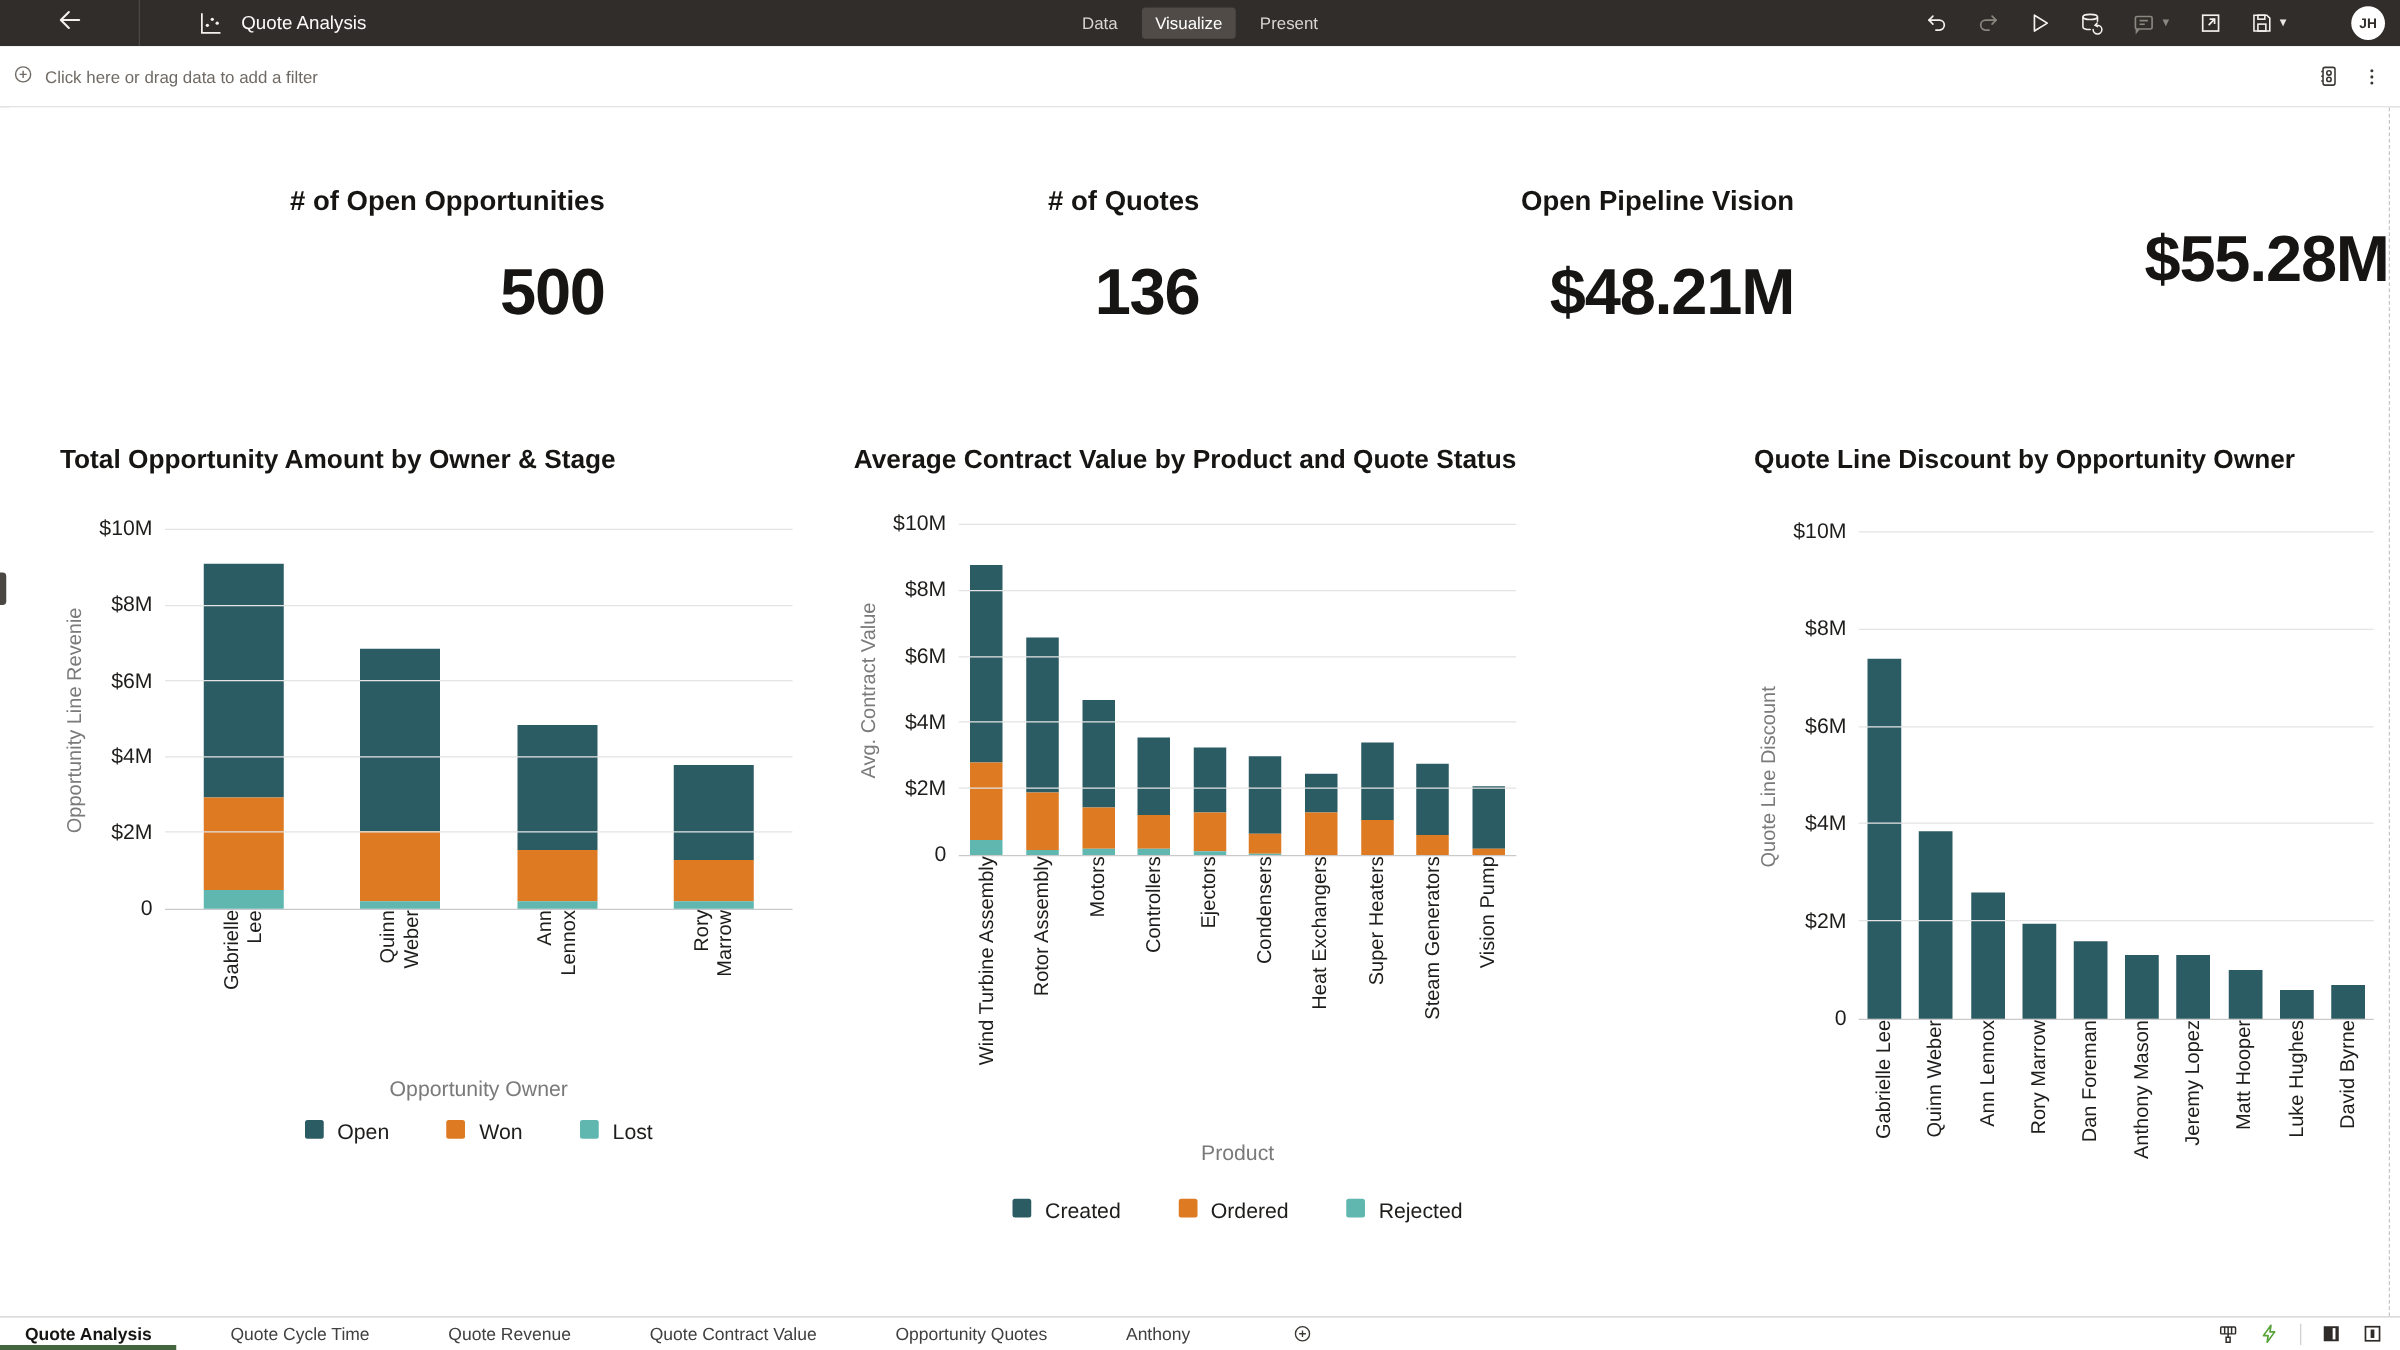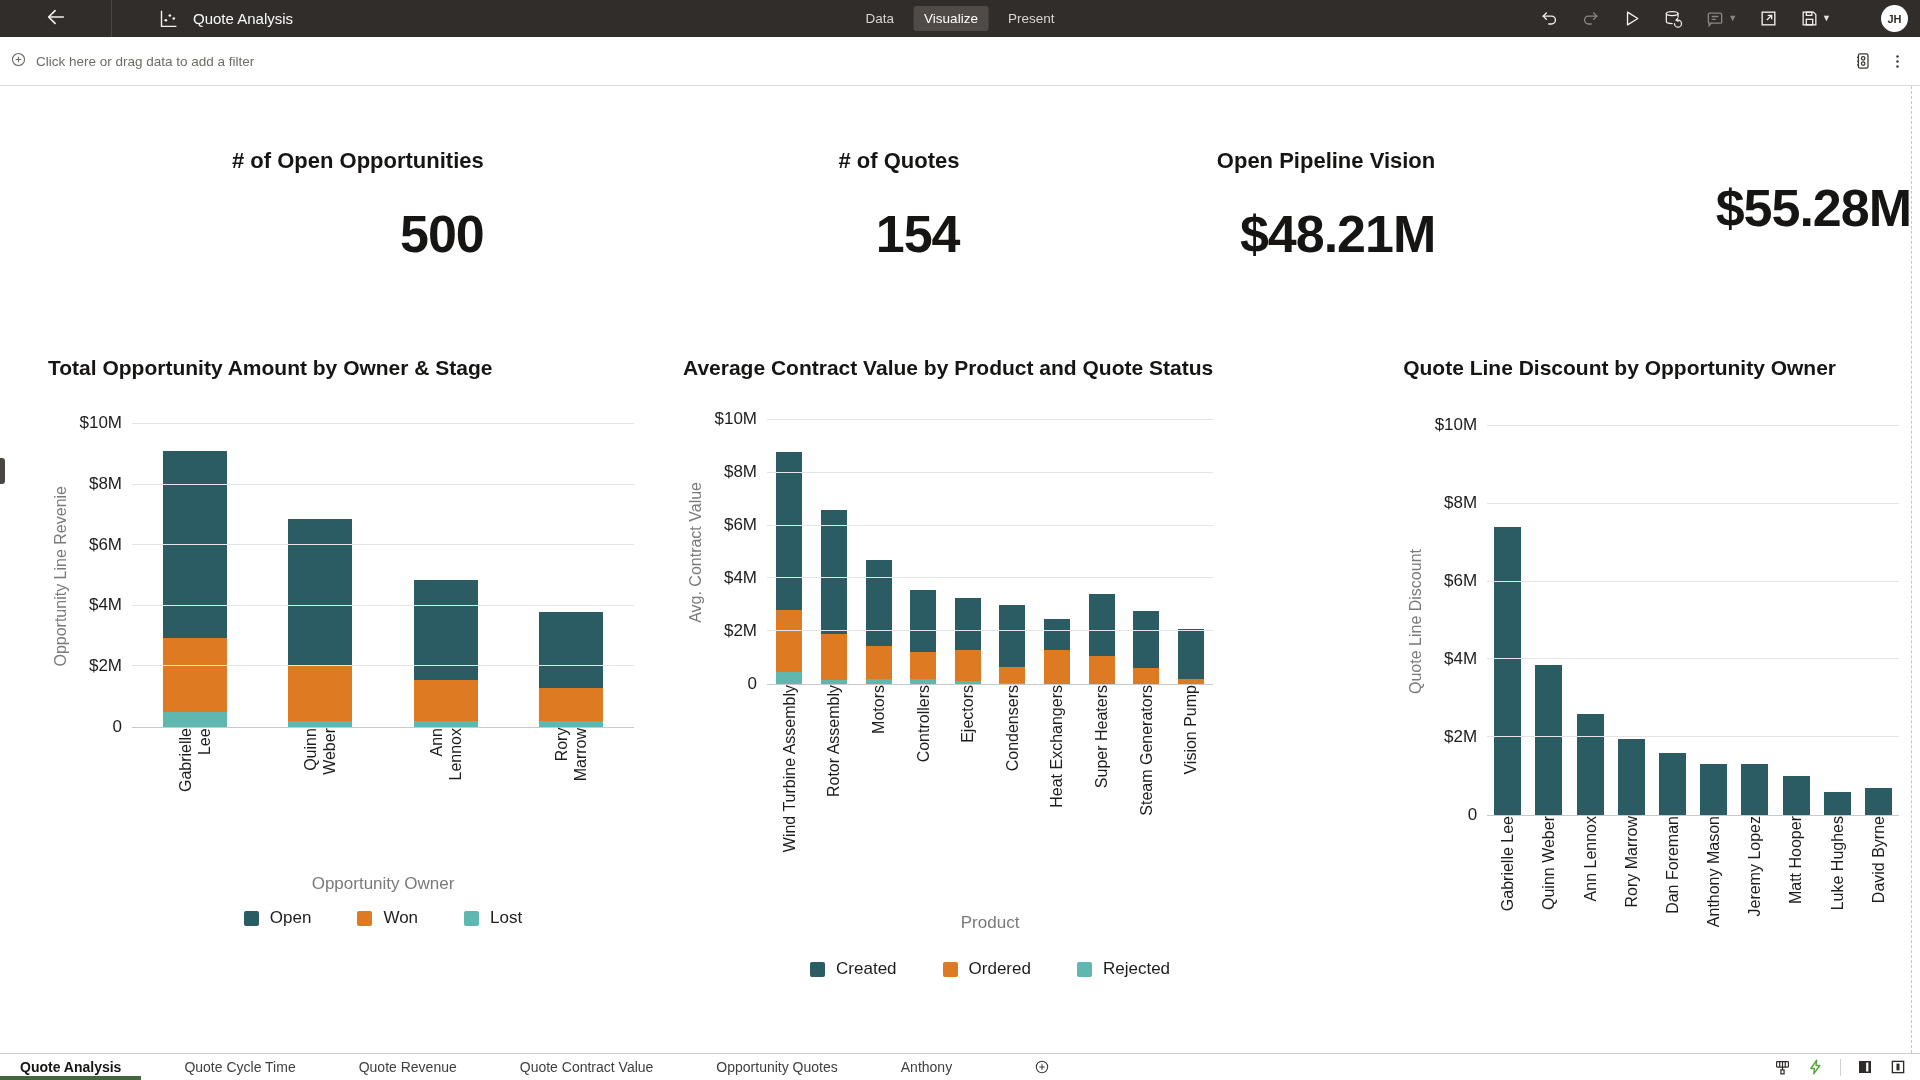--- a/index.html
+++ b/index.html
@@ -59,21 +59,21 @@
   .plot-cols { position:absolute; left:0; right:0; top:0; bottom:0; display:flex; align-items:flex-end; }
   .slot { flex:1; display:flex; justify-content:center; align-items:flex-end; height:100%; }
   .bar { display:flex; flex-direction:column; }
   .bar > div { width:100%; }
   .x-labels { display:flex; margin-left:84px; }
   .x-labels .slot { align-items:flex-start; }
   .xlabel { writing-mode:vertical-rl; transform:rotate(180deg); white-space:pre-line; text-align:end;
     font-size:16px; color:#1e1d1b; line-height:1.2; }
   .x-axis-title { margin-left:84px; text-align:center; color:#7a7a7a; font-size:17px; }
   .legend { margin-left:84px; display:flex; justify-content:center; gap:46px; align-items:center; }
-  .legend-item { display:flex; align-items:center; gap:11px; font-size:17px; color:#1e1d1b; }
+  .legend-item { display:flex; align-items:flex-start; gap:11px; font-size:17px; color:#1e1d1b; }
   .legend-chip { width:15px; height:15px; border-radius:2px; }
 
   
   .bottombar { position:absolute; left:0; right:0; bottom:0; height:27px; background:#fff;
     border-top:1px solid #cfcfcf; display:flex; align-items:stretch; }
   .btabs { display:flex; align-items:stretch; gap:23px; }
   .btab { position:relative; padding:0 20px; display:flex; align-items:center; font-size:14px;
     color:#404040; cursor:pointer; white-space:nowrap; }
   .btab.active { font-weight:bold; color:#161513; }
   .btab.active::after { content:""; position:absolute; left:0; right:0; bottom:0; height:4px; background:#44663f; }
@@ -201,21 +201,21 @@
 
   <div class="canvas">
 
     <div class="kpi-row">
       <div class="kpi-tile">
         <div class="kpi-title"># of Open Opportunities</div>
         <div class="kpi-value">500</div>
       </div>
       <div class="kpi-tile">
         <div class="kpi-title"># of Quotes</div>
-        <div class="kpi-value">154</div>
+        <div class="kpi-value">136</div>
       </div>
       <div class="kpi-tile">
         <div class="kpi-title">Open Pipeline Vision</div>
         <div class="kpi-value">$48.21M</div>
       </div>
       <div class="kpi-tile">
         <div class="kpi-value">$55.28M</div>
       </div>
     </div>
 
@@ -284,21 +284,21 @@
             </div>
             <div class="slot">
               <span class="xlabel">Ann
 Lennox</span>
             </div>
             <div class="slot">
               <span class="xlabel">Rory
 Marrow</span>
             </div>
           </div>
-        <div class="x-axis-title" style="margin-top:16px;">Opportunity Owner</div>
+        <div class="x-axis-title" style="margin-top:4px;">Opportunity Owner</div>
         <div class="legend" style="margin-top:14px;">
             <div class="legend-item">
               <span class="legend-chip" style="background: rgb(44, 92, 99);"></span>
               <span>Open</span>
             </div>
             <div class="legend-item">
               <span class="legend-chip" style="background: rgb(222, 122, 34);"></span>
               <span>Won</span>
             </div>
             <div class="legend-item">

